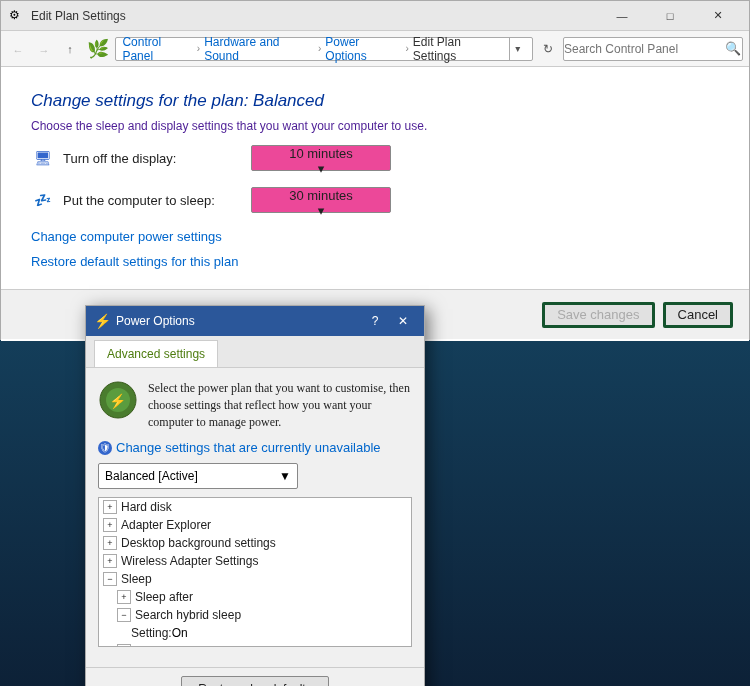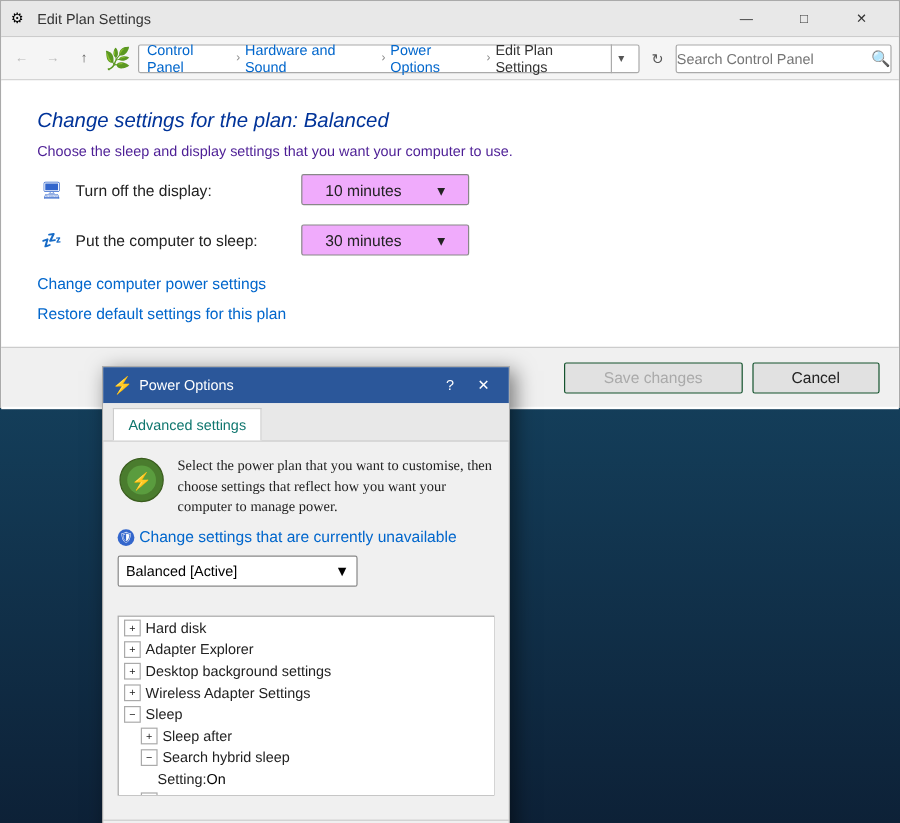--- a/index.html
+++ b/index.html
@@ -182,30 +182,31 @@
       border-radius: 50%;
       display: flex; align-items: center; justify-content: center;
       font-size: 14px;
     }
     .setting-icon.monitor { color: #3366cc; }
     .setting-icon.sleep { color: #3366cc; }
 
     .dropdown-btn {
       width: 140px;
       height: 26px;
-      background: #f0abfc;
+      background: #ec4899;
       border: 1px solid #888;
       border-radius: 2px;
       display: flex;
       align-items: center;
-      padding: 0 19px;
+      padding: 0 0;
       cursor: pointer;
       font-size: 13px;
       color: #222;
       justify-content: space-between;
+      flex-direction: column;
     }
 
     .link-row {
       margin-bottom: 10px;
     }
     .blue-link {
       color: #0066cc;
       text-decoration: none;
       font-size: 13px;
       cursor: pointer;
@@ -221,23 +222,23 @@
       background: #f0f0f0;
       border-top: 1px solid #ccc;
       display: flex;
       align-items: center;
       justify-content: flex-end;
       padding: 0 16px;
       gap: 8px;
     }
     .footer-btn {
       height: 26px;
-      padding: 0 32px;
+      padding: 0 12px;
       background: #e1e1e1;
-      border: 1px solid #14532d;
+      border: 3px solid #14532d;
       border-radius: 2px;
       cursor: pointer;
       font-size: 13px;
       color: #222;
     }
     .footer-btn.disabled { color: #aaa; cursor: default; }
 
     
     .dialog {
       position: absolute;
@@ -288,21 +289,21 @@
     }
     .dialog-tab {
       padding: 6px 12px;
       font-size: 12px;
       cursor: pointer;
       border: 1px solid #ccc;
       border-bottom: none;
       background: white;
       margin-top: 4px;
       margin-right: 2px;
-      color: #0f766e;
+      color: #4d7c0f;
     }
 
     
     .dialog-content {
       padding: 12px;
     }
     .dialog-desc {
       display: flex;
       align-items: flex-start;
       gap: 10px;
@@ -336,21 +337,21 @@
       width: 200px;
       height: 26px;
       background: white;
       border: 1px solid #888;
       display: flex;
       align-items: center;
       padding: 0 6px;
       font-size: 12px;
       cursor: pointer;
       justify-content: space-between;
-      margin-bottom: 24px;
+      margin-bottom: 8px;
       border-radius: 2px;
     }
 
     
     .tree-container {
       width: 100%;
       height: 150px;
       background: white;
       border: 1px solid #aaa;
       overflow-y: scroll;

